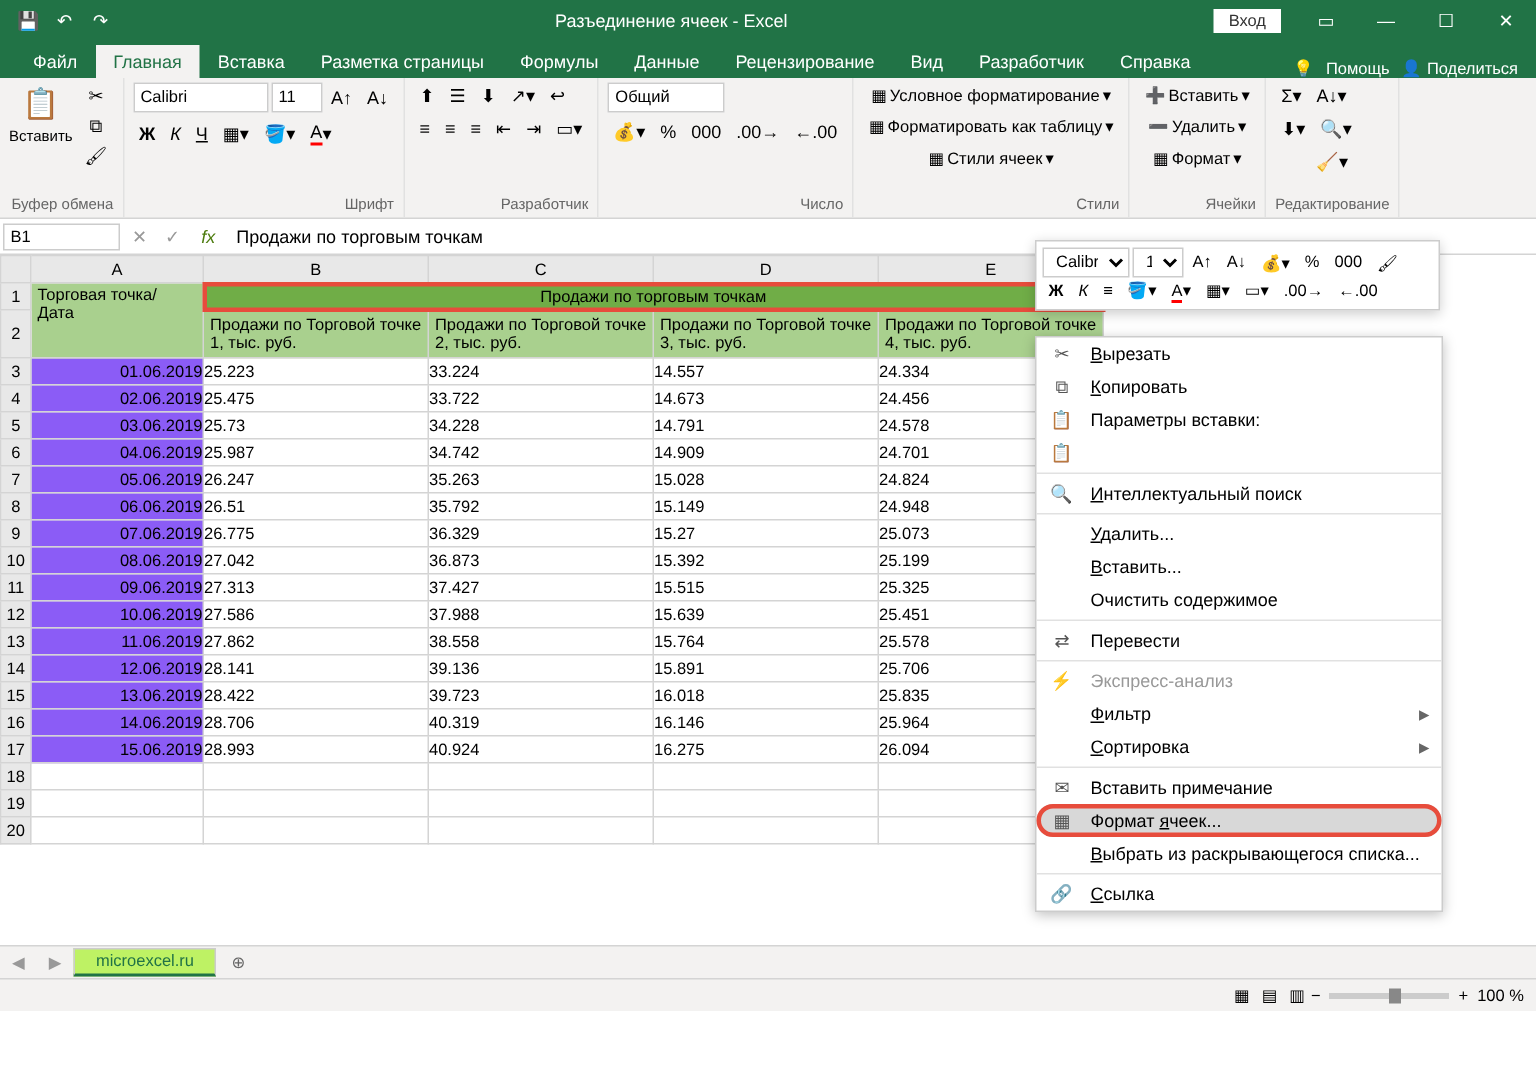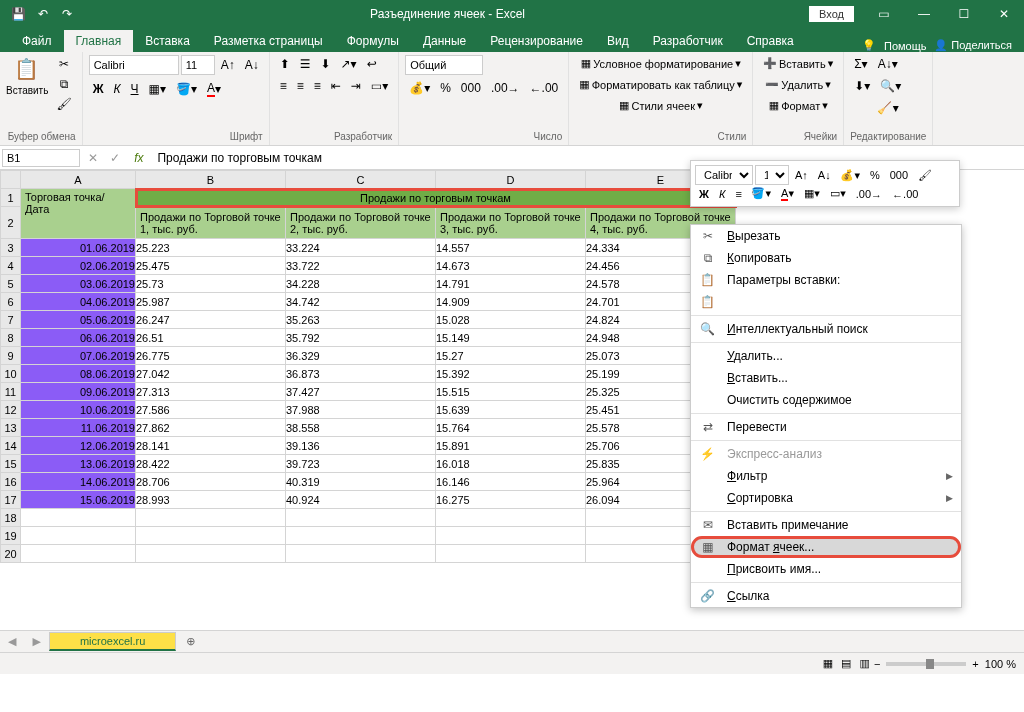--- a/index.html
+++ b/index.html
@@ -55,21 +55,21 @@
 .context-menu { position: absolute; top: 224px; left: 690px; width: 272px; background: #fff; border: 1px solid #ccc; box-shadow: 0 2px 8px rgba(0,0,0,0.25); z-index: 11; font-size: 12px; }
 .context-menu .cm-item { display: flex; align-items: center; padding: 4px 8px; gap: 10px; cursor: pointer; }
 .context-menu .cm-item.disabled { color: #999; }
 .context-menu .cm-icon { width: 18px; text-align: center; color: #555; font-size: 12px; }
 .context-menu .cm-sep { height: 1px; background: #e1e1e1; margin: 2px 0; }
 .context-menu .cm-arrow { margin-left: auto; color: #666; font-size: 9px; }
 .context-menu .cm-highlight { outline: 3px solid #e74c3c; border-radius: 14px; outline-offset: -3px; background: #d8d8d8; }
 
 .sheet-tabs { height: 22px; border-top: 1px solid #d4d4d4; display: flex; align-items: center; background: #f3f2f1; font-size: 11px; }
 .sheet-tabs .nav { padding: 0 8px; color: #999; }
-.sheet-tabs .tab { padding: 2px 30px; background: #fde047; border: 1px solid #ccc; border-bottom: 2px solid #217346; color: #217346; }
+.sheet-tabs .tab { padding: 2px 14px; background: #bef264; border: 1px solid #ccc; border-bottom: 2px solid #217346; color: #217346; }
 .sheet-tabs .add { padding: 0 10px; color: #666; }
 
 .status-bar { height: 22px; background: #f3f2f1; border-top: 1px solid #d4d4d4; display: flex; align-items: center; font-size: 11px; padding: 0 8px; }
 .status-bar .spacer { flex: 1; }
 .status-bar .zoom { display: flex; align-items: center; gap: 6px; }
 .zoom-slider { width: 80px; height: 4px; background: #ccc; position: relative; }
 .zoom-slider::after { content: ''; position: absolute; left: 50%; top: -3px; width: 8px; height: 10px; background: #888; }
 .u { text-decoration: underline; }
 </style>
 </head>
@@ -470,21 +470,21 @@
     <div class="cm-item">
       <span class="cm-icon">✉</span>
       <span>Вставить примечание</span>
     </div>
     <div class="cm-item cm-highlight">
       <span class="cm-icon">▦</span>
       <span>Формат <span class="u">я</span>чеек...</span>
     </div>
     <div class="cm-item">
       <span class="cm-icon"></span>
-      <span><span class="u">П</span>рисвоить имя...</span>
+      <span><span class="u">В</span>ыбрать из раскрывающегося списка...</span>
     </div>
     <div class="cm-sep"></div>
     <div class="cm-item">
       <span class="cm-icon">🔗</span>
       <span><span class="u">С</span>сылка</span>
     </div>
   </div>
 
 <div class="sheet-tabs">
   <span class="nav">◀</span>

